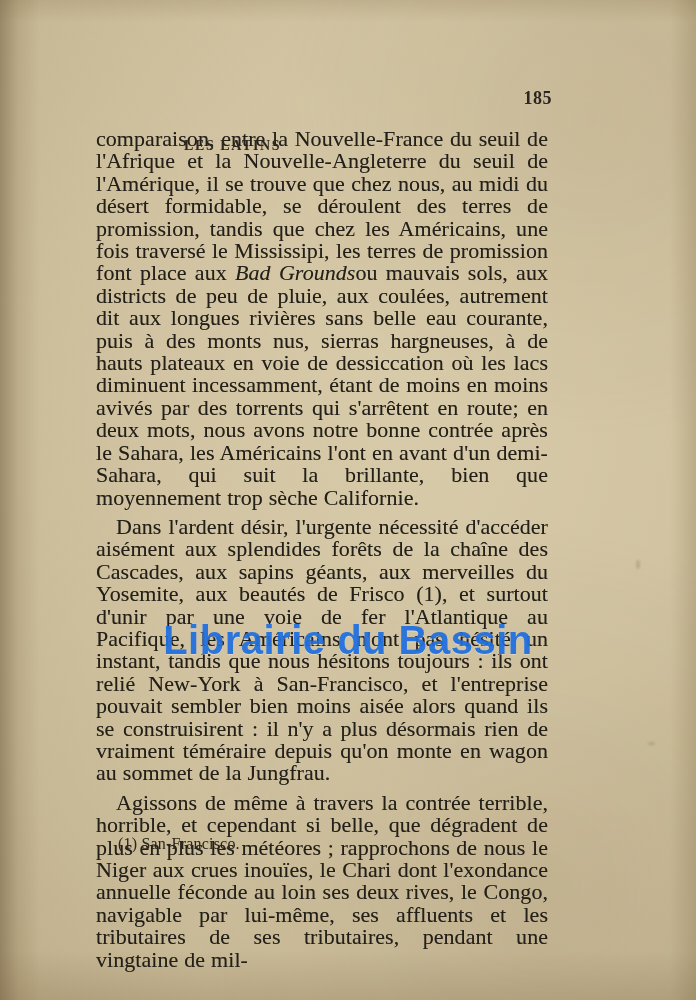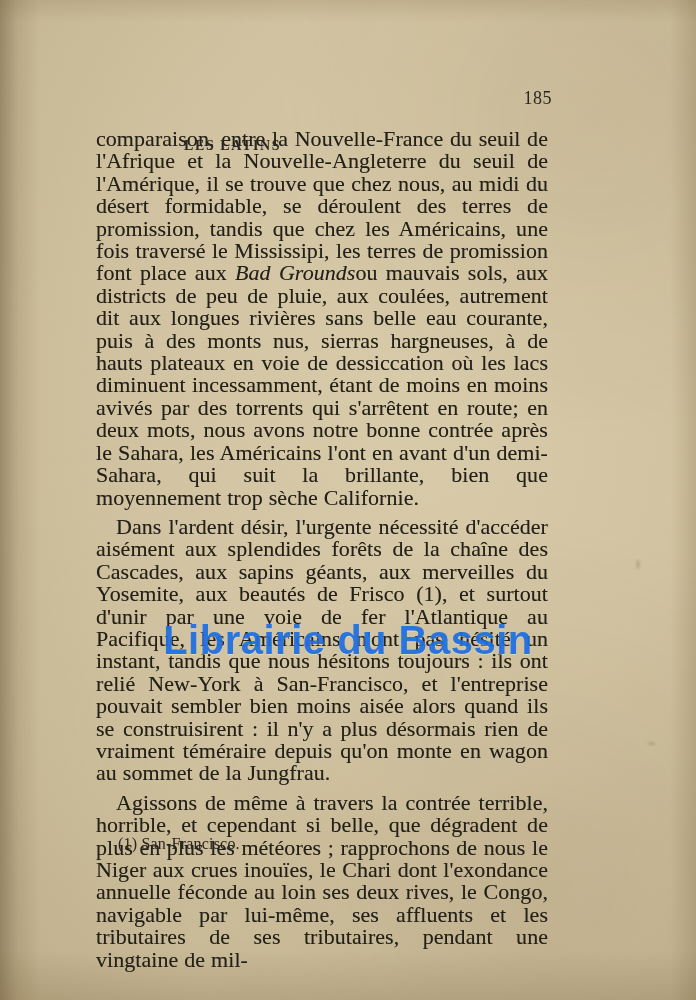--- a/index.html
+++ b/index.html
@@ -94,21 +94,21 @@
     color: #2c2720;
     font-variant: small-caps;
     text-transform: uppercase;
     margin-top: 44px;
   }
   .folio {
     position: absolute;
     right: -4px;
     top: 0px;
     font-size: 18px;
-    font-weight: 400;
+    font-weight: 700;
     color: #2b261f;
     letter-spacing: 0.5px;
   }
 
   .body {
     margin-top: 6px;
   }
   p.para {
     margin: 0 0 0 0;
     text-align: justify;

